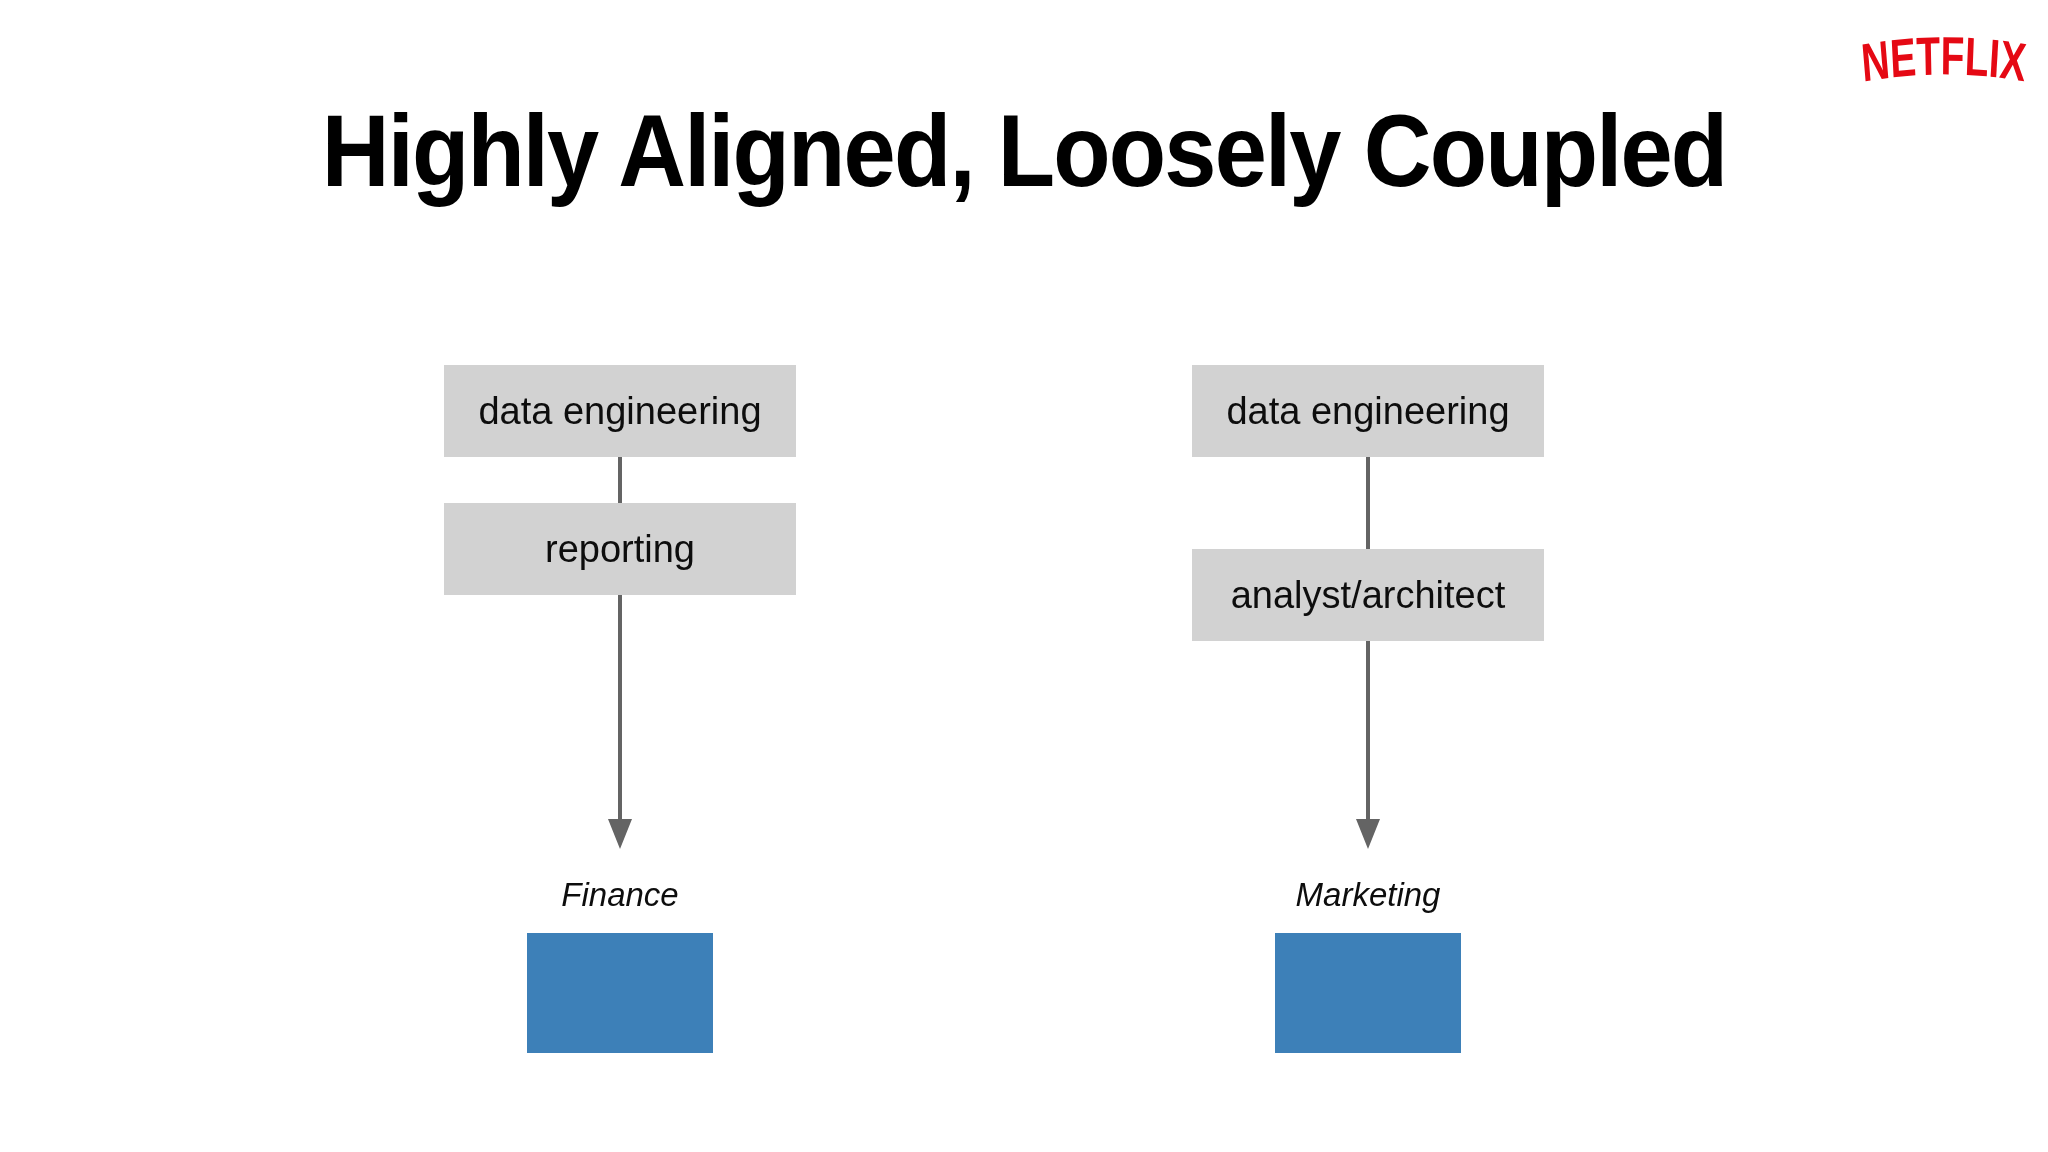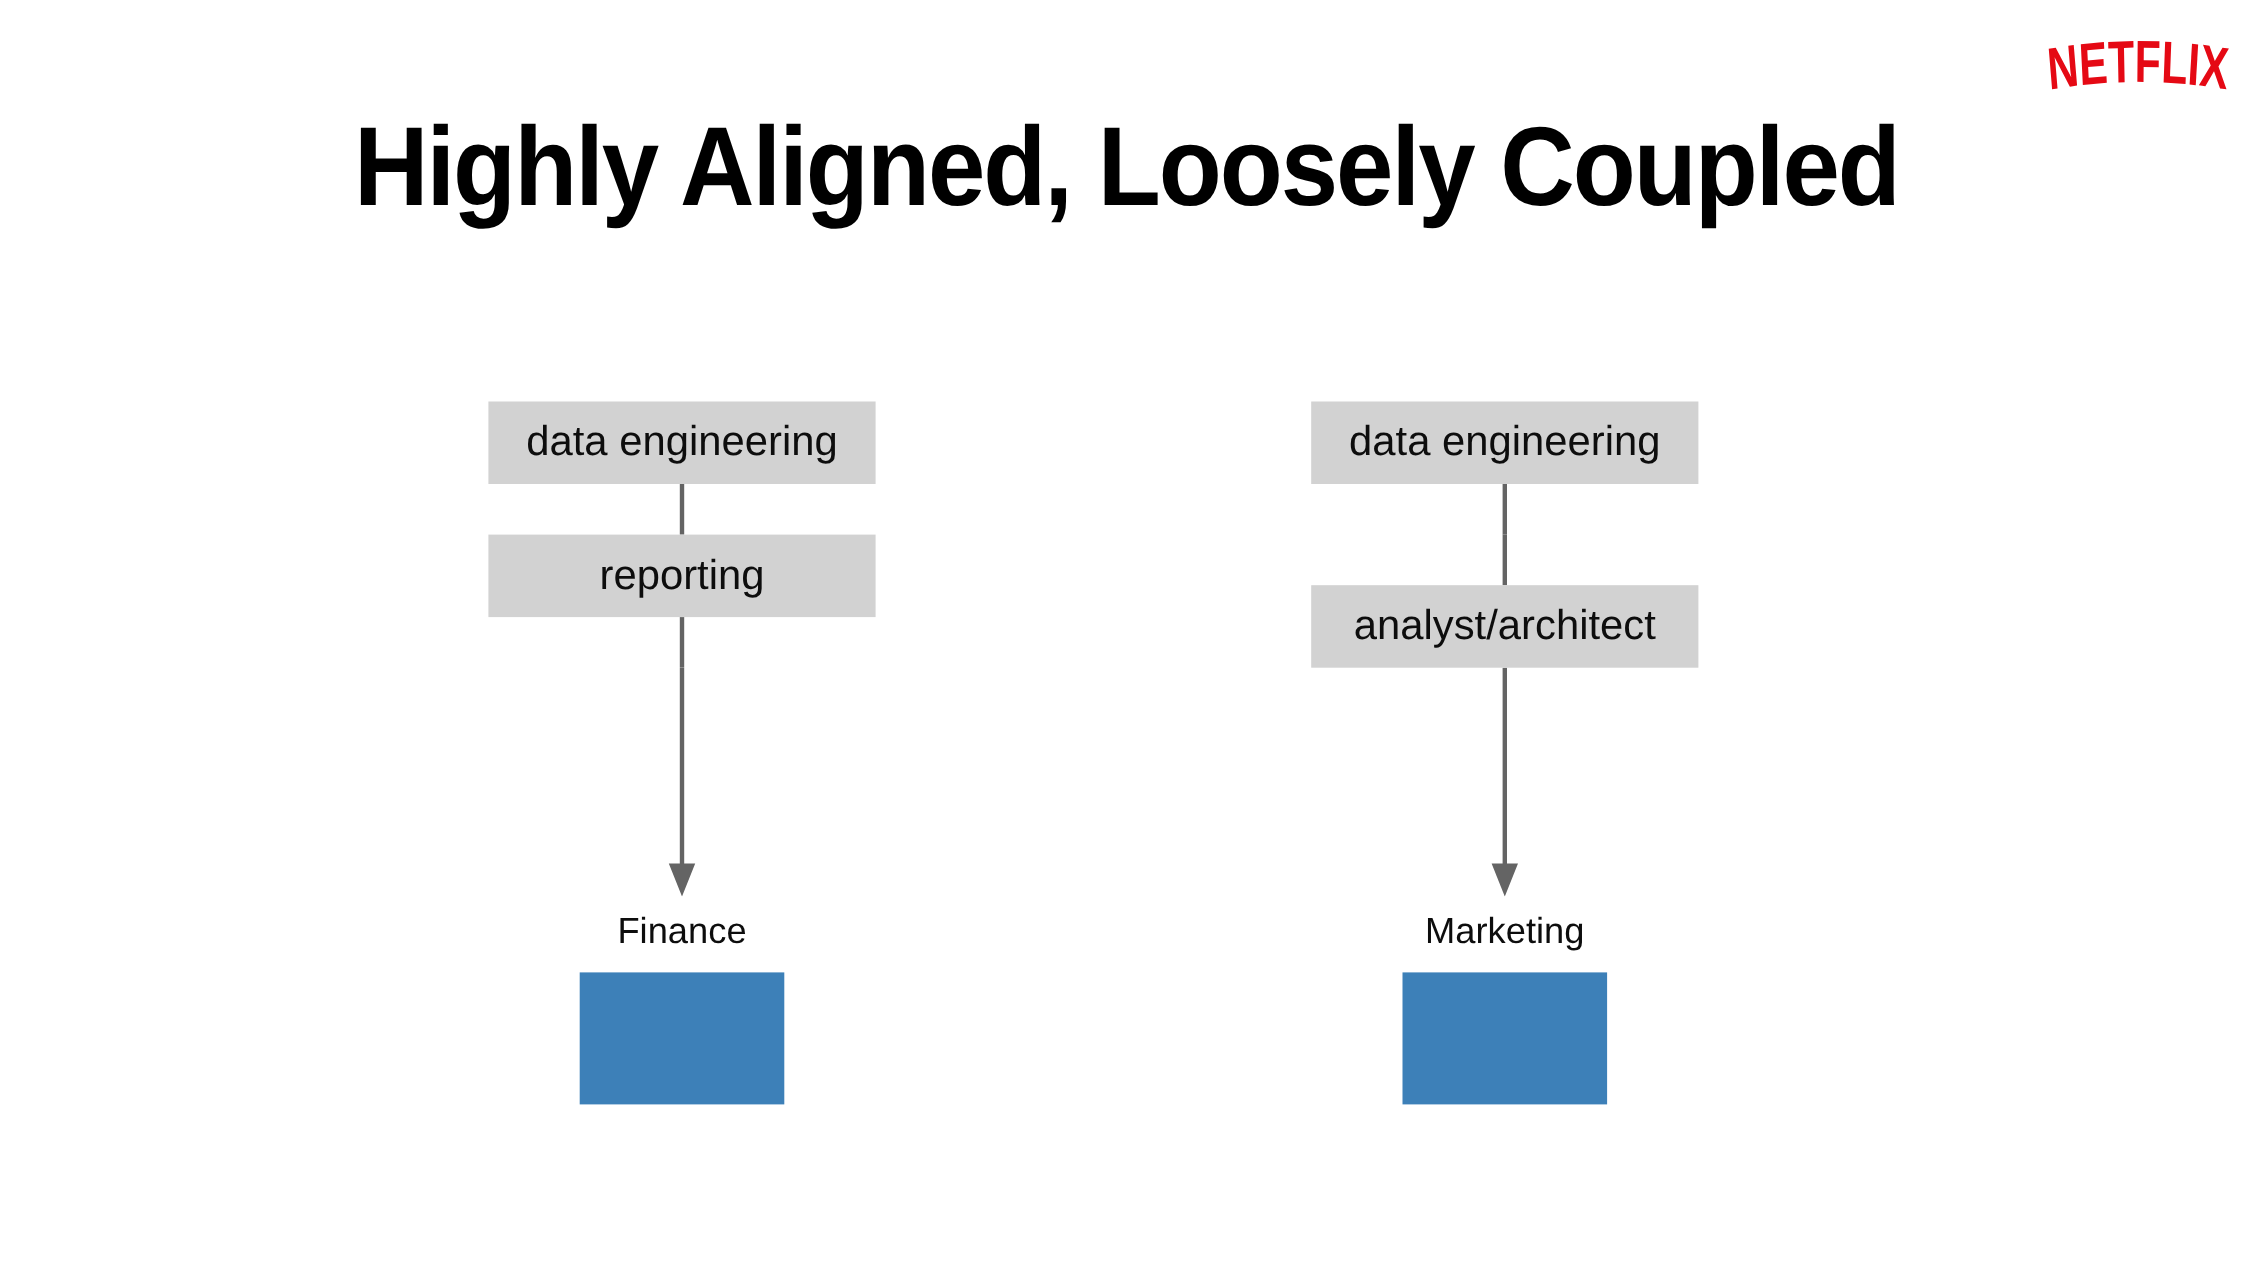--- a/index.html
+++ b/index.html
@@ -46,41 +46,42 @@
     width: 352px;
     display: flex;
     flex-direction: column;
     align-items: center;
   }
   .col-0 { left: 444px; }
   .col-1 { left: 1192px; }
 
   .chain-box {
     width: 100%;
-    height: 75px;
+    height: 92px;
     background: #d2d2d2;
     display: flex;
     align-items: center;
     justify-content: center;
     font-size: 38px;
     color: #0d0d0d;
   }
   .connector {
     width: 4px;
     height: 46px;
     background: #646464;
   }
   .flow-arrow { display: block; }
 
   .dept-label {
-    margin-top: 11px;
+    margin-top: 26px;
     font-size: 33px;
     line-height: 40px;
     color: #0d0d0d;
     text-align: center;
+    font-style: italic;
   }
   .dept-box {
     margin-top: 18px;
     width: 186px;
     height: 120px;
     background: #3d80b8;
   }
 </style>
 </head>
 <body>

